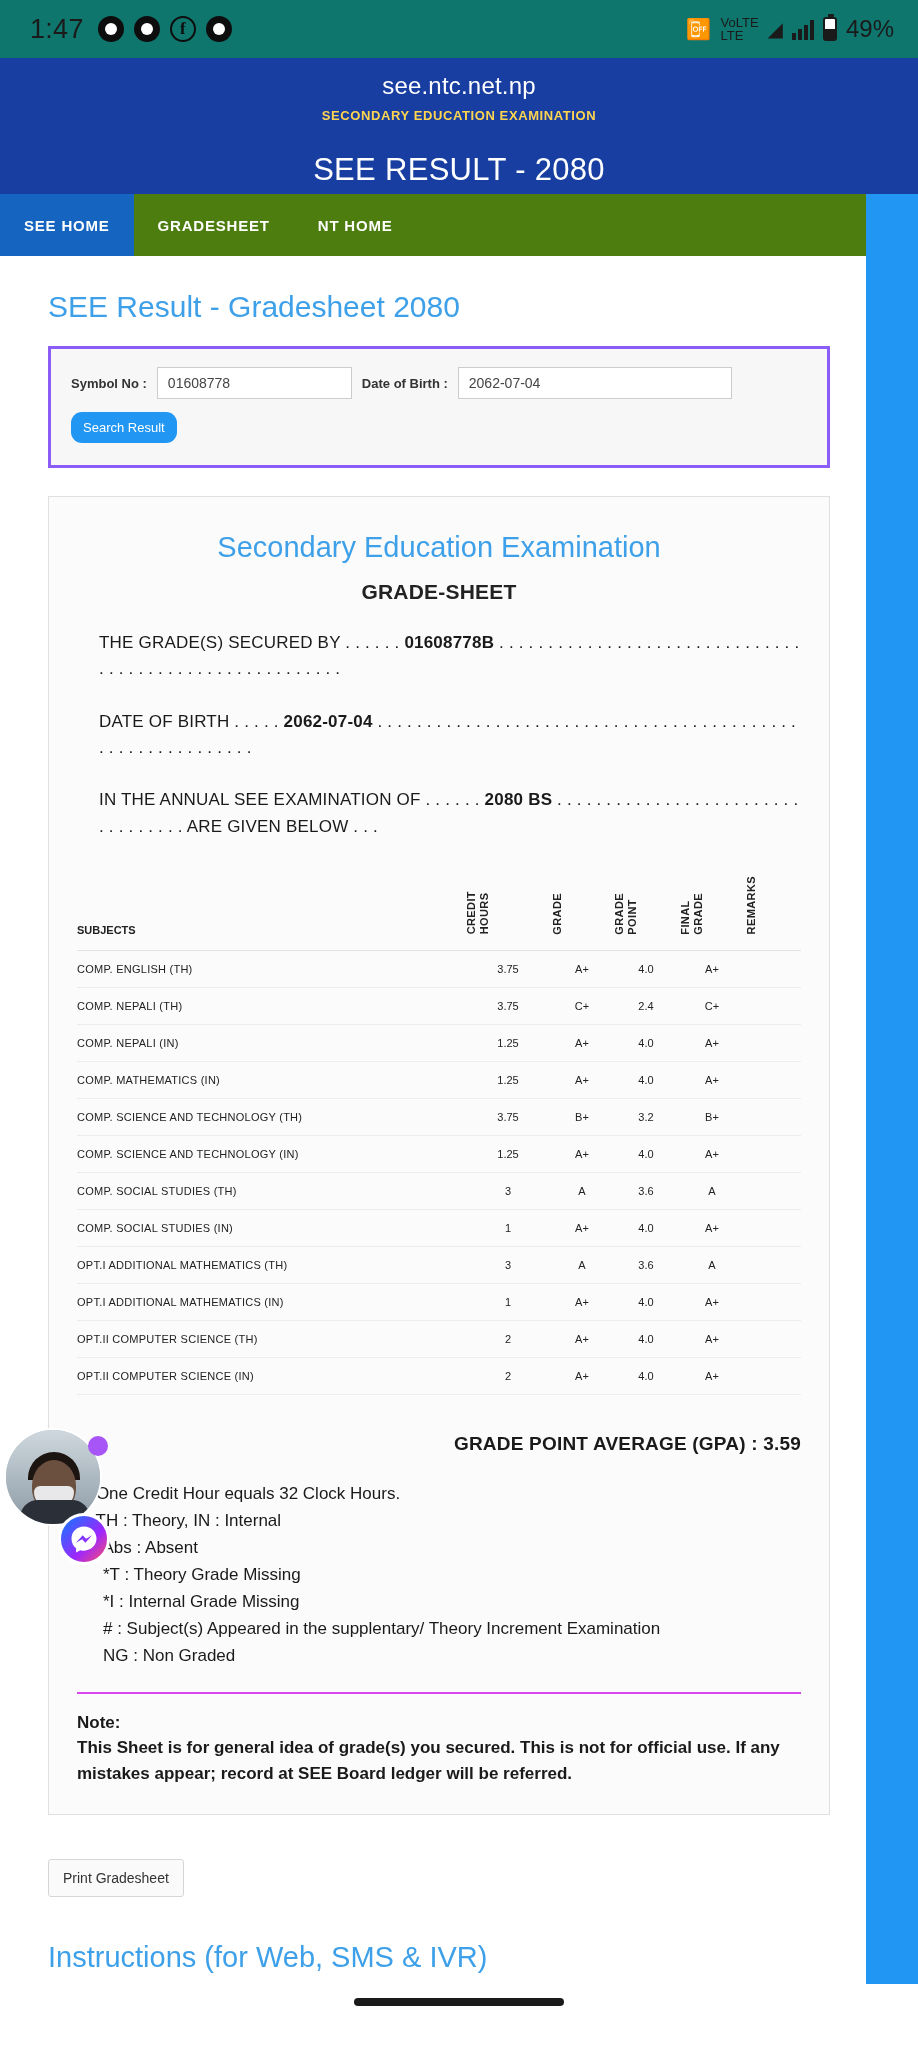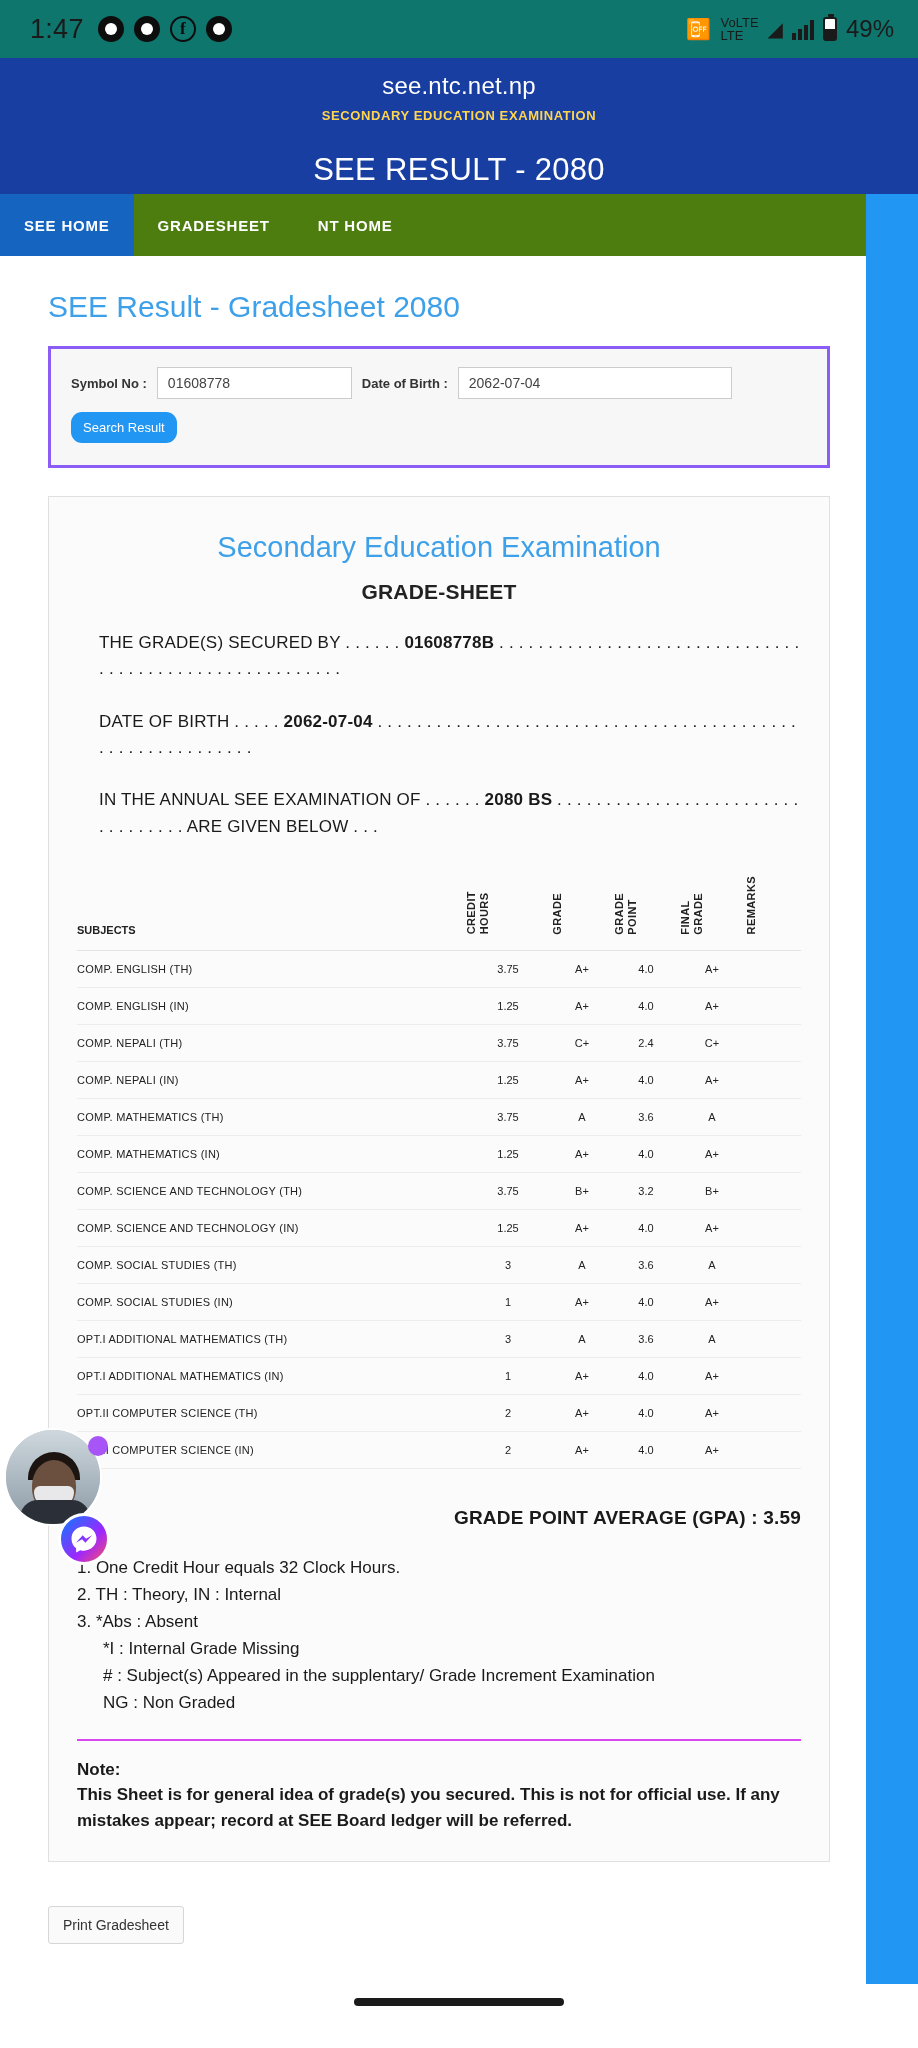--- a/index.html
+++ b/index.html
@@ -425,52 +425,36 @@
         <tbody id="grades-body">
             <tr>
               <td class="subj">COMP. ENGLISH (TH)</td>
               <td class="ch">3.75</td>
               <td class="gr">A+</td>
               <td class="gp">4.0</td>
               <td class="fg">A+</td>
               <td class="rm"></td>
             </tr>
             <tr>
-              <td class="subj">COMP. ENGLISH (IN)</td>
-              <td class="ch">1.25</td>
-              <td class="gr">A+</td>
-              <td class="gp">4.0</td>
-              <td class="fg">A+</td>
-              <td class="rm"></td>
-            </tr>
-            <tr>
               <td class="subj">COMP. NEPALI (TH)</td>
               <td class="ch">3.75</td>
               <td class="gr">C+</td>
               <td class="gp">2.4</td>
               <td class="fg">C+</td>
               <td class="rm"></td>
             </tr>
             <tr>
               <td class="subj">COMP. NEPALI (IN)</td>
               <td class="ch">1.25</td>
               <td class="gr">A+</td>
               <td class="gp">4.0</td>
               <td class="fg">A+</td>
               <td class="rm"></td>
             </tr>
             <tr>
-              <td class="subj">COMP. MATHEMATICS (TH)</td>
-              <td class="ch">3.75</td>
-              <td class="gr">A</td>
-              <td class="gp">3.6</td>
-              <td class="fg">A</td>
-              <td class="rm"></td>
-            </tr>
-            <tr>
               <td class="subj">COMP. MATHEMATICS (IN)</td>
               <td class="ch">1.25</td>
               <td class="gr">A+</td>
               <td class="gp">4.0</td>
               <td class="fg">A+</td>
               <td class="rm"></td>
             </tr>
             <tr>
               <td class="subj">COMP. SCIENCE AND TECHNOLOGY (TH)</td>
               <td class="ch">3.75</td>
@@ -537,22 +521,23 @@
             </tr>
           </tbody>
       </table>
 
       <div class="gpa">GRADE POINT AVERAGE (GPA) : 3.59</div>
 
       <div class="notes">
         <div>1. One Credit Hour equals 32 Clock Hours.</div>
         <div>2. TH : Theory, IN : Internal</div>
         <div>3. *Abs : Absent</div>
+        <div class="indent">*T : Theory Grade Missing</div>
         <div class="indent">*I : Internal Grade Missing</div>
-        <div class="indent"># : Subject(s) Appeared in the supplentary/ Grade Increment Examination</div>
+        <div class="indent"># : Subject(s) Appeared in the supplentary/ Theory Increment Examination</div>
         <div class="indent">NG : Non Graded</div>
       </div>
 
       <div class="note-box">
         <div class="nb-title">Note:</div>
         <div class="nb-body">This Sheet is for general idea of grade(s) you secured. This is not for official use. If any mistakes appear; record at SEE Board ledger will be referred.</div>
       </div>
     </div>
 
     <button class="print-btn">Print Gradesheet</button>

